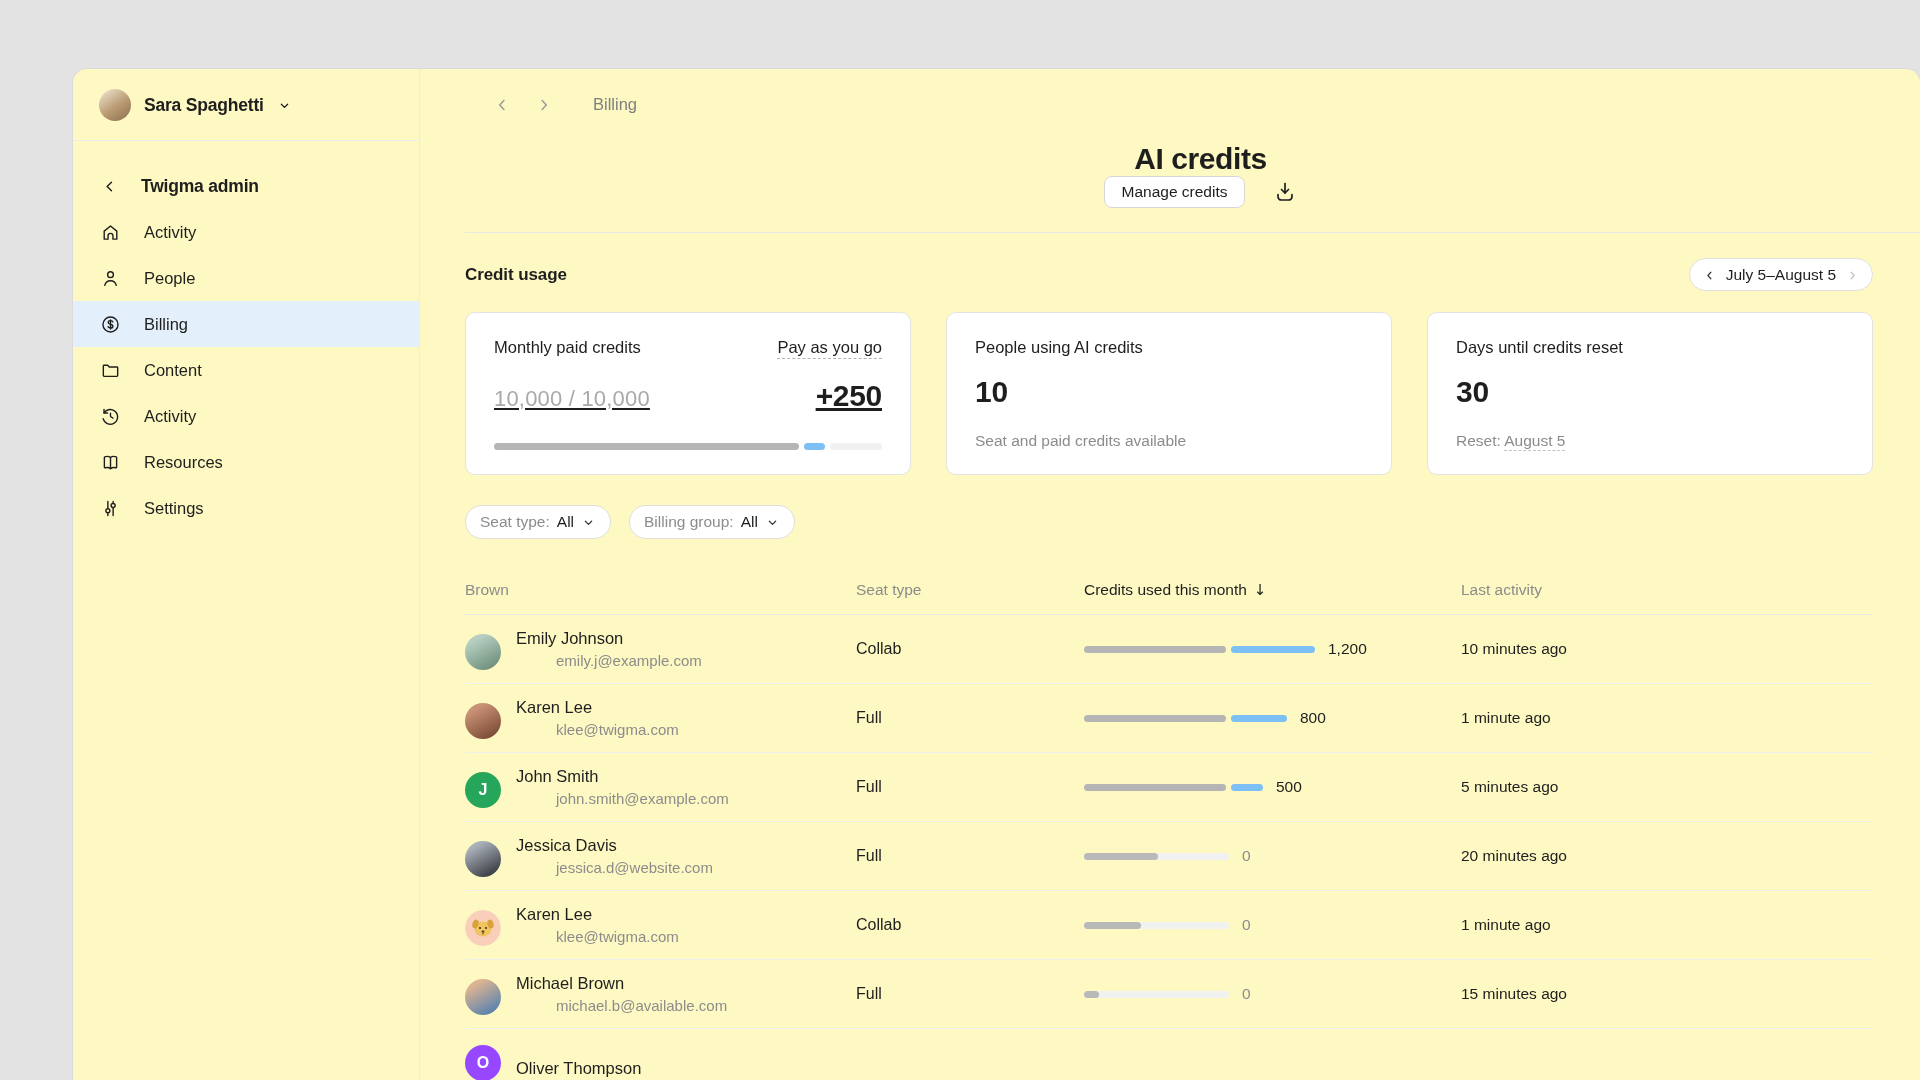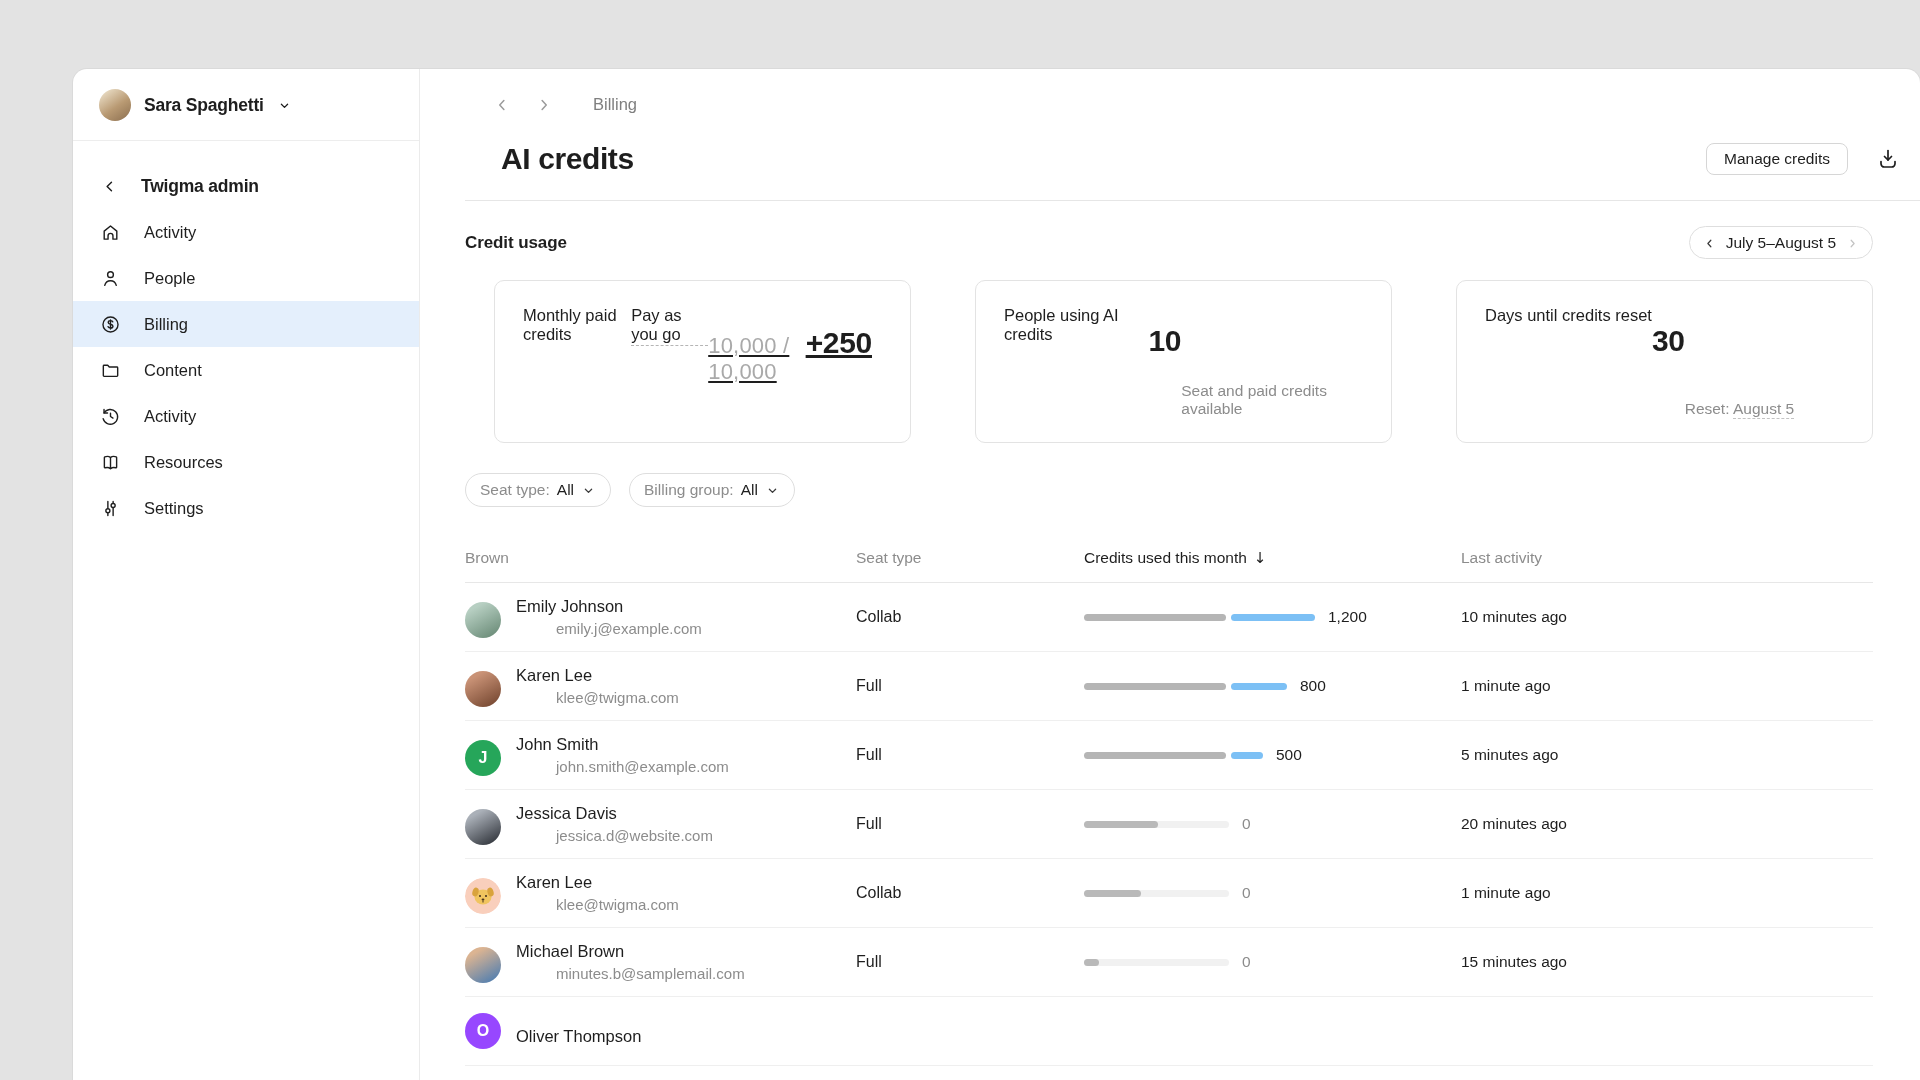--- a/index.html
+++ b/index.html
@@ -5,21 +5,21 @@
   * { margin:0; padding:0; box-sizing:border-box; }
   html,body { width:1920px; height:1080px; overflow:hidden; }
   body {
     background:#e3e3e3;
     font-family:"Liberation Sans","DejaVu Sans",sans-serif;
     color:#1e1e1e;
     -webkit-font-smoothing:antialiased;
   }
   .window {
     position:absolute; left:73px; top:69px; right:0; bottom:0;
-    background:#ffffff; border-radius:14px 14px 0 0;
+    background:#fef9c3; border-radius:14px 14px 0 0;
     display:flex; overflow:hidden;
     box-shadow:0 0 0 1px rgba(0,0,0,.04);
   }
   
   .sidebar { width:347px; flex:0 0 347px; border-right:1px solid #ebebeb; display:flex; flex-direction:column; }
   .user-row { display:flex; align-items:center; gap:13px; padding:20px 26px 19px 26px; border-bottom:1px solid #ededed; cursor:pointer; }
   .avatar-sm { width:32px; height:32px; border-radius:50%; background:linear-gradient(145deg,#e9dcc4 10%,#b99a73 55%,#8a6d4e 100%); flex:0 0 32px; }
   .user-name { font-size:17.5px; font-weight:700; letter-spacing:-.2px; }
   .chev { display:inline-flex; }
   .nav { padding:22px 0 0 0; }
@@ -28,41 +28,41 @@
   .nav-item { display:flex; align-items:center; gap:23px; padding-left:27px; height:46px; font-size:16.5px; cursor:pointer; }
   .nav-item.active { background:#e4effc; }
   .nav-icon { width:21px; height:21px; display:inline-flex; color:#1e1e1e; }
   .nav-icon svg, .chev svg { width:100%; height:100%; }
   
   .main { flex:1; display:flex; flex-direction:column; overflow:hidden; }
   .breadcrumb-row { display:flex; align-items:center; gap:24px; padding:26px 47px 0 73px; }
   .bc-chev { width:18px; height:18px; color:#9b9b9b; cursor:pointer; }
   .bc-chev svg { width:100%; height:100%; }
   .bc-current { font-size:16.5px; color:#7f7f7f; margin-left:16px; }
-  .header-row { display:flex; align-items:center; justify-content:space-between; padding:28px 20px 0 81px; }
+  .header-row { display:flex; align-items:center; justify-content:space-between; padding:28px 20px 0 81px;flex-direction:column; }
   .page-title { font-size:30px; font-weight:700; letter-spacing:-.4px; }
   .header-actions { display:flex; align-items:center; gap:28px; }
   .btn-secondary {
     font-family:inherit; font-size:15.5px; color:#1e1e1e; background:#fff;
     border:1px solid #d6d6d6; border-radius:8px; height:32px; padding:0 17px; cursor:pointer;
   }
   .icon-btn { width:24px; height:24px; color:#1e1e1e; background:none; border:none; cursor:pointer; padding:0; }
   .icon-btn svg { width:100%; height:100%; }
   .header-divider { border:none; border-top:1px solid #e6e6e6; margin:24px 0 0 45px; }
   .content { flex:1; overflow:hidden; padding:0 47px 0 45px; display:flex; flex-direction:column; }
   .section-row { display:flex; align-items:center; justify-content:space-between; margin-top:25px; }
   .section-title { font-size:17px; font-weight:700; letter-spacing:-.1px; }
   .date-pill { display:flex; align-items:center; gap:10px; border:1px solid #dedede; border-radius:17px; height:33px; padding:0 13px; cursor:pointer; background:#fff; }
   .date-pill .dp-chev-l { width:13px; height:13px; color:#3a3a3a; }
   .date-pill .dp-chev-r { width:13px; height:13px; color:#c3c3c3; }
   .date-pill svg { width:100%; height:100%; }
   .date-label { font-size:15.5px; }
   
   .cards { display:grid; grid-template-columns:1fr 1fr 1fr; gap:35px; margin-top:21px; }
-  .card { border:1px solid #e3e3e3; border-radius:10px; height:163px; padding:25px 28px 24px 28px; display:flex; flex-direction:row; background:#fff;margin-left:29px; }
+  .card { border:1px solid #e3e3e3; border-radius:10px; height:163px; padding:25px 28px 24px 28px; display:flex; flex-direction:column; background:#fff; }
   .card-head { display:flex; align-items:baseline; justify-content:space-between; }
   .card-title { font-size:16.5px; color:#1e1e1e; }
   .card-link { font-size:16.5px; color:#1e1e1e; border-bottom:1px dashed #b5b5b5; padding-bottom:1px; cursor:pointer; }
   .card-mid { display:flex; align-items:baseline; justify-content:space-between; margin-top:20px;text-decoration:underline; }
   .muted-usage { font-size:22px; color:#a9a9a9; letter-spacing:.2px; }
   .payg-value { font-size:30px; font-weight:700; letter-spacing:-.3px; }
   .card-bar { display:flex; align-items:center; gap:5px; margin-top:auto; height:7px; }
   .seg { height:7px; border-radius:4px; }
   .big-value { font-size:30px; font-weight:700; margin-top:18px; letter-spacing:-.3px; }
   .card-sub { font-size:15.5px; color:#8c8c8c; margin-top:auto; }
@@ -403,21 +403,21 @@
                 </div>
                 <span class="credit-num zero">0</span>
               </div>
               <div class="activity">1 minute ago</div>
             </div>
             <div class="trow">
               <div class="name-cell">
                 <span class="avatar" style="background: linear-gradient(150deg, rgb(219, 180, 146) 20%, rgb(93, 131, 173) 85%);"></span>
                 <div>
                   <div class="nm">Michael Brown</div>
-                  <div class="em">minutes.b@samplemail.com</div>
+                  <div class="em">michael.b@available.com</div>
                 </div>
               </div>
               <div class="seat">Full</div>
               <div class="credit-cell">
                 <div class="bar-wrap">
                   <span class="track" style="width: 145px;">
                     <span class="fill" style="width: 15px;"></span>
                   </span>
                 </div>
                 <span class="credit-num zero">0</span>

